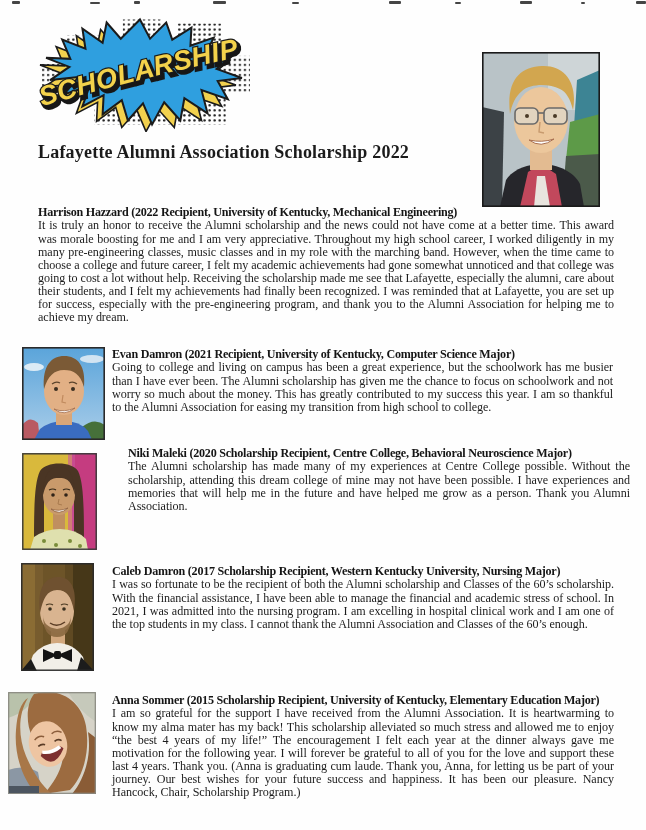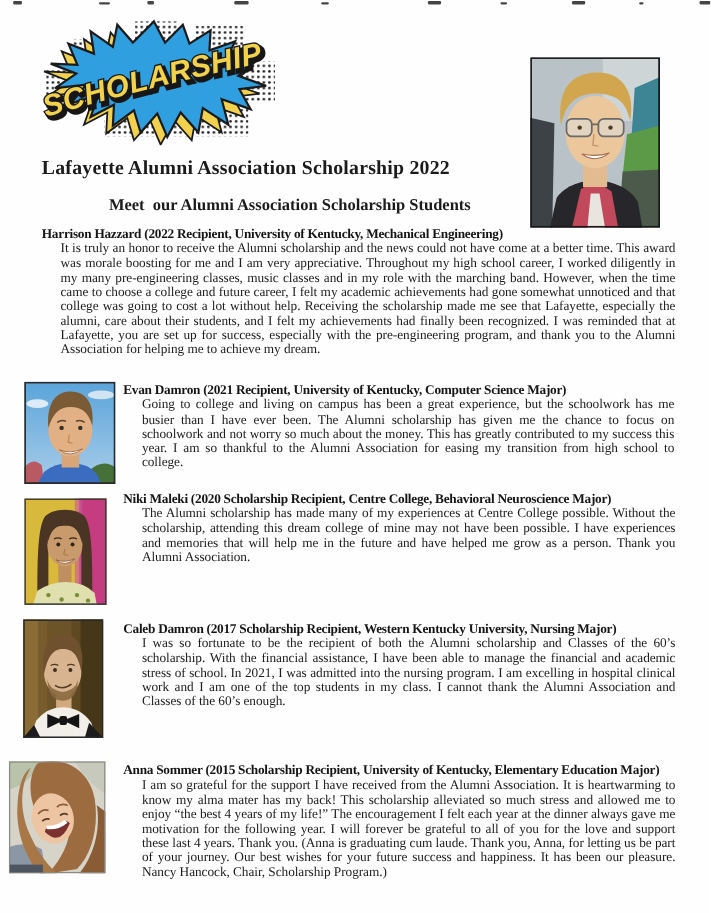--- a/index.html
+++ b/index.html
@@ -20,21 +20,21 @@
   }
   .photo { position:absolute; }
   .photo svg { display:block; width:100%; height:100%; }
   .sect { position:absolute; }
   .r-heading {
     font-weight:bold; font-size:12.1px; line-height:13.4px;
     white-space:nowrap; letter-spacing:-0.25px; color:#151515;
   }
   .r-quote {
     font-size:12.1px; line-height:13.1px; text-align:justify;
-    letter-spacing:-0.05px; color:#1c1c1c;margin-left:17px;
+    letter-spacing:-0.05px; color:#1c1c1c;
   }
 </style>
 </head>
 <body>
 
 <div class="page">
 
   <div class="artifact" style="left:12px;top:1px;width:8px;height:3px;"></div>
   <div class="artifact" style="left:90px;top:2px;width:10px;height:2px;"></div>
   <div class="artifact" style="left:134px;top:1px;width:6px;height:3px;"></div>
@@ -98,21 +98,20 @@
       <line x1="56" y1="61" x2="62" y2="61" stroke="#6a6a6a" stroke-width="1.6"></line>
       <circle cx="45" cy="64" r="2" fill="#4a3a28"></circle>
       <circle cx="73" cy="64" r="2" fill="#4a3a28"></circle>
       <path d="M58,70 L57,80 L62,81" fill="none" stroke="#c79a6e" stroke-width="1.4"></path>
       <path d="M47,88 Q59,97 72,87 Q60,91 47,88 Z" fill="#ffffff" stroke="#a86e4e" stroke-width="1"></path>
       <rect x="0.8" y="0.8" width="116.4" height="153.4" fill="none" stroke="#1a1a1a" stroke-width="1.6"></rect>
     </svg>
   </div>
 
   <div class="page-title">Lafayette Alumni Association Scholarship 2022</div>
-  <div class="page-subtitle">Meet  our Alumni Association Scholarship Students</div>
 
   <div class="sect" style="left:38px;top:206px;width:576px;">
     <div class="r-heading">Harrison Hazzard (2022 Recipient, University of Kentucky, Mechanical Engineering)</div>
     <div class="r-quote">It is truly an honor to receive the Alumni scholarship and the news could not have come at a better time. This award was morale boosting for me and I am very appreciative. Throughout my high school career, I worked diligently in my many pre-engineering classes, music classes and in my role with the marching band. However, when the time came to choose a college and future career, I felt my academic achievements had gone somewhat unnoticed and that college was going to cost a lot without help. Receiving the scholarship made me see that Lafayette, especially the alumni, care about their students, and I felt my achievements had finally been recognized. I was reminded that at Lafayette, you are set up for success, especially with the pre-engineering program, and thank you to the Alumni Association for helping me to achieve my dream.</div>
   </div>
 
   <div class="photo" style="left:22px;top:347px;width:83px;height:93px;">
     <svg viewBox="0 0 83 93">
       <defs>
         <linearGradient id="sky" x1="0" y1="0" x2="0" y2="1">
@@ -159,21 +158,21 @@
       <path d="M21,42 C21,20 29,14 37,14 C45,14 53,20 53,42 C49,27 45,25 37,25 C29,25 25,27 21,42 Z" fill="#4a3524"></path>
       <circle cx="31" cy="42" r="1.8" fill="#2f2318"></circle>
       <circle cx="44" cy="42" r="1.8" fill="#2f2318"></circle>
       <path d="M27,37 Q31,35 34,37" stroke="#332718" stroke-width="1.2" fill="none"></path>
       <path d="M41,37 Q44,35 48,37" stroke="#332718" stroke-width="1.2" fill="none"></path>
       <path d="M37,46 L36,51 L40,52" stroke="#a87a4e" stroke-width="1" fill="none"></path>
       <path d="M29,56 Q37,63 46,55 Q37,59 29,56 Z" fill="#ffffff" stroke="#8e5e3c" stroke-width="0.8"></path>
       <rect x="0.8" y="0.8" width="73.4" height="95.4" fill="none" stroke="#3a3a3a" stroke-width="1.4"></rect>
     </svg>
   </div>
-  <div class="sect" style="left:112px;top:447px;width:502px;">
+  <div class="sect" style="left:128px;top:447px;width:502px;">
     <div class="r-heading">Niki Maleki (2020 Scholarship Recipient,  Centre College, Behavioral Neuroscience Major)</div>
     <div class="r-quote">The Alumni scholarship has made many of my experiences at Centre College possible. Without the scholarship, attending this dream college of mine may not have been possible. I have experiences and memories that will help me in the future and have helped me grow as a person. Thank you Alumni Association.</div>
   </div>
 
   <div class="photo" style="left:21px;top:563px;width:73px;height:108px;">
     <svg viewBox="0 0 73 108">
       <rect width="73" height="108" fill="#6d5428"></rect>
       <rect x="0" width="14" height="108" fill="#8a6c34"></rect>
       <rect x="52" width="21" height="108" fill="#463718"></rect>
       <rect x="14" width="8" height="108" fill="#7c6030" opacity="0.7"></rect>

